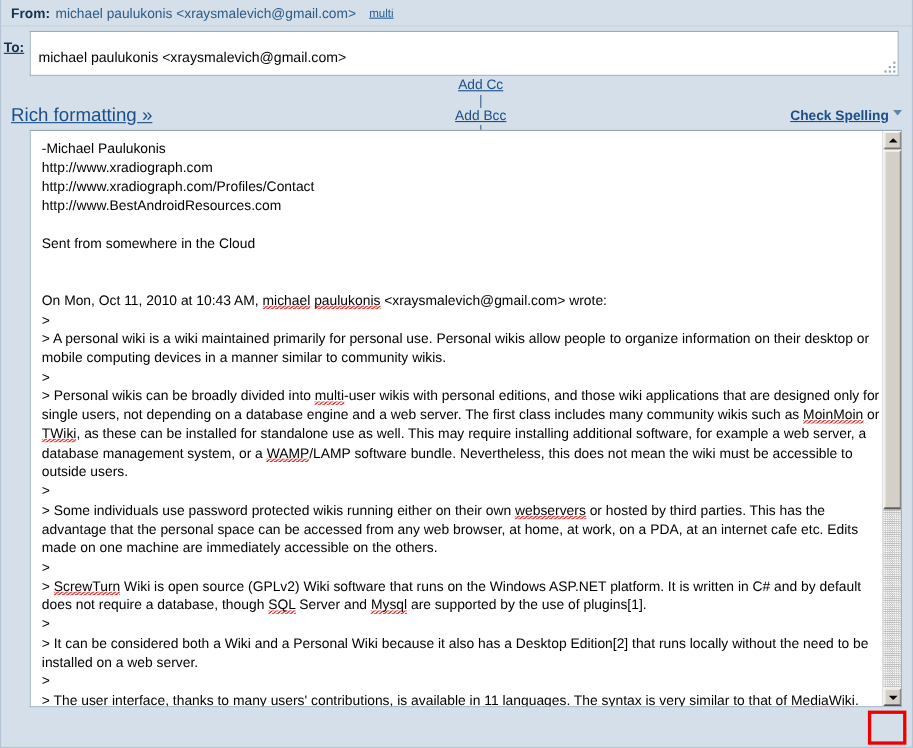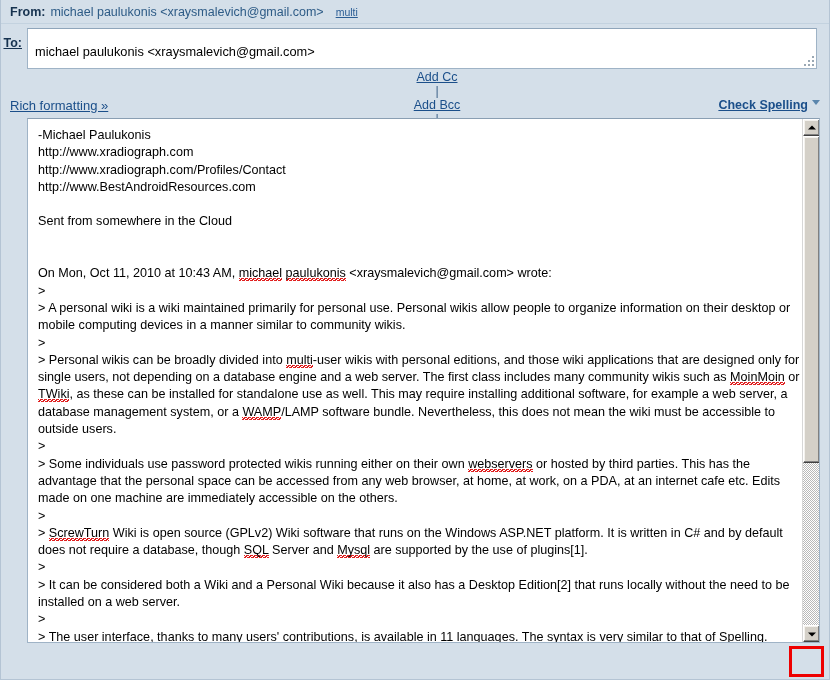--- a/index.html
+++ b/index.html
@@ -122,21 +122,21 @@
   #insert-label { margin-left: 13px; color: #0f172a; }
 
   
   #rf-row {
     height: 26px;
     display: flex;
     align-items: center;
     justify-content: space-between;
     padding: 0 9px 0 9px;
   }
-  #rich-formatting { font-size: 13px; text-decoration: underline; }
+  #rich-formatting { font-size: 17px; text-decoration: underline; }
   #check-spelling-wrap {
     display: flex; align-items: flex-start;
     font-size: 12.5px; font-weight: bold;
   }
   #check-spelling { font-weight: bold; font-size: 12.5px; }
   #cs-caret {
     width: 0; height: 0;
     border-left: 4px solid transparent;
     border-right: 4px solid transparent;
     border-top: 5px solid #5a86ad;
@@ -313,21 +313,21 @@
 &gt; A personal wiki is a wiki maintained primarily for personal use. Personal wikis allow people to organize information on their desktop or mobile computing devices in a manner similar to community wikis.
 &gt;
 &gt; Personal wikis can be broadly divided into <span class="sp">multi</span>-user wikis with personal editions, and those wiki applications that are designed only for single users, not depending on a database engine and a web server. The first class includes many community wikis such as <span class="sp">MoinMoin</span> or <span class="sp">TWiki</span>, as these can be installed for standalone use as well. This may require installing additional software, for example a web server, a database management system, or a <span class="sp">WAMP</span>/LAMP software bundle. Nevertheless, this does not mean the wiki must be accessible to outside users.
 &gt;
 &gt; Some individuals use password protected wikis running either on their own <span class="sp">webservers</span> or hosted by third parties. This has the advantage that the personal space can be accessed from any web browser, at home, at work, on a PDA, at an internet cafe etc. Edits made on one machine are immediately accessible on the others.
 &gt;
 &gt; <span class="sp">ScrewTurn</span> Wiki is open source (GPLv2) Wiki software that runs on the Windows ASP.NET platform. It is written in C# and by default does not require a database, though <span class="sp">SQL</span> Server and <span class="sp">Mysql</span> are supported by the use of plugins[1].
 &gt;
 &gt; It can be considered both a Wiki and a Personal Wiki because it also has a Desktop Edition[2] that runs locally without the need to be installed on a web server.
 &gt;
-&gt; The user interface, thanks to many users' contributions, is available in 11 languages. The syntax is very similar to that of <span class="sp">Spelling</span>.
+&gt; The user interface, thanks to many users' contributions, is available in 11 languages. The syntax is very similar to that of <span class="sp">MediaWiki</span>.
 &gt;
 &gt; In the early T- days, finding overlapping dates in a table required the use of a user-defined-function or looping through </div>
 
     <div id="vscroll">
       <div id="sb-up" class="sb-btn">
         <span class="sb-arrow"></span>
       </div>
       <div id="sb-thumb" style="top: 17px; height: 327px;"></div>
       <div id="sb-down" class="sb-btn">
         <span class="sb-arrow"></span>

